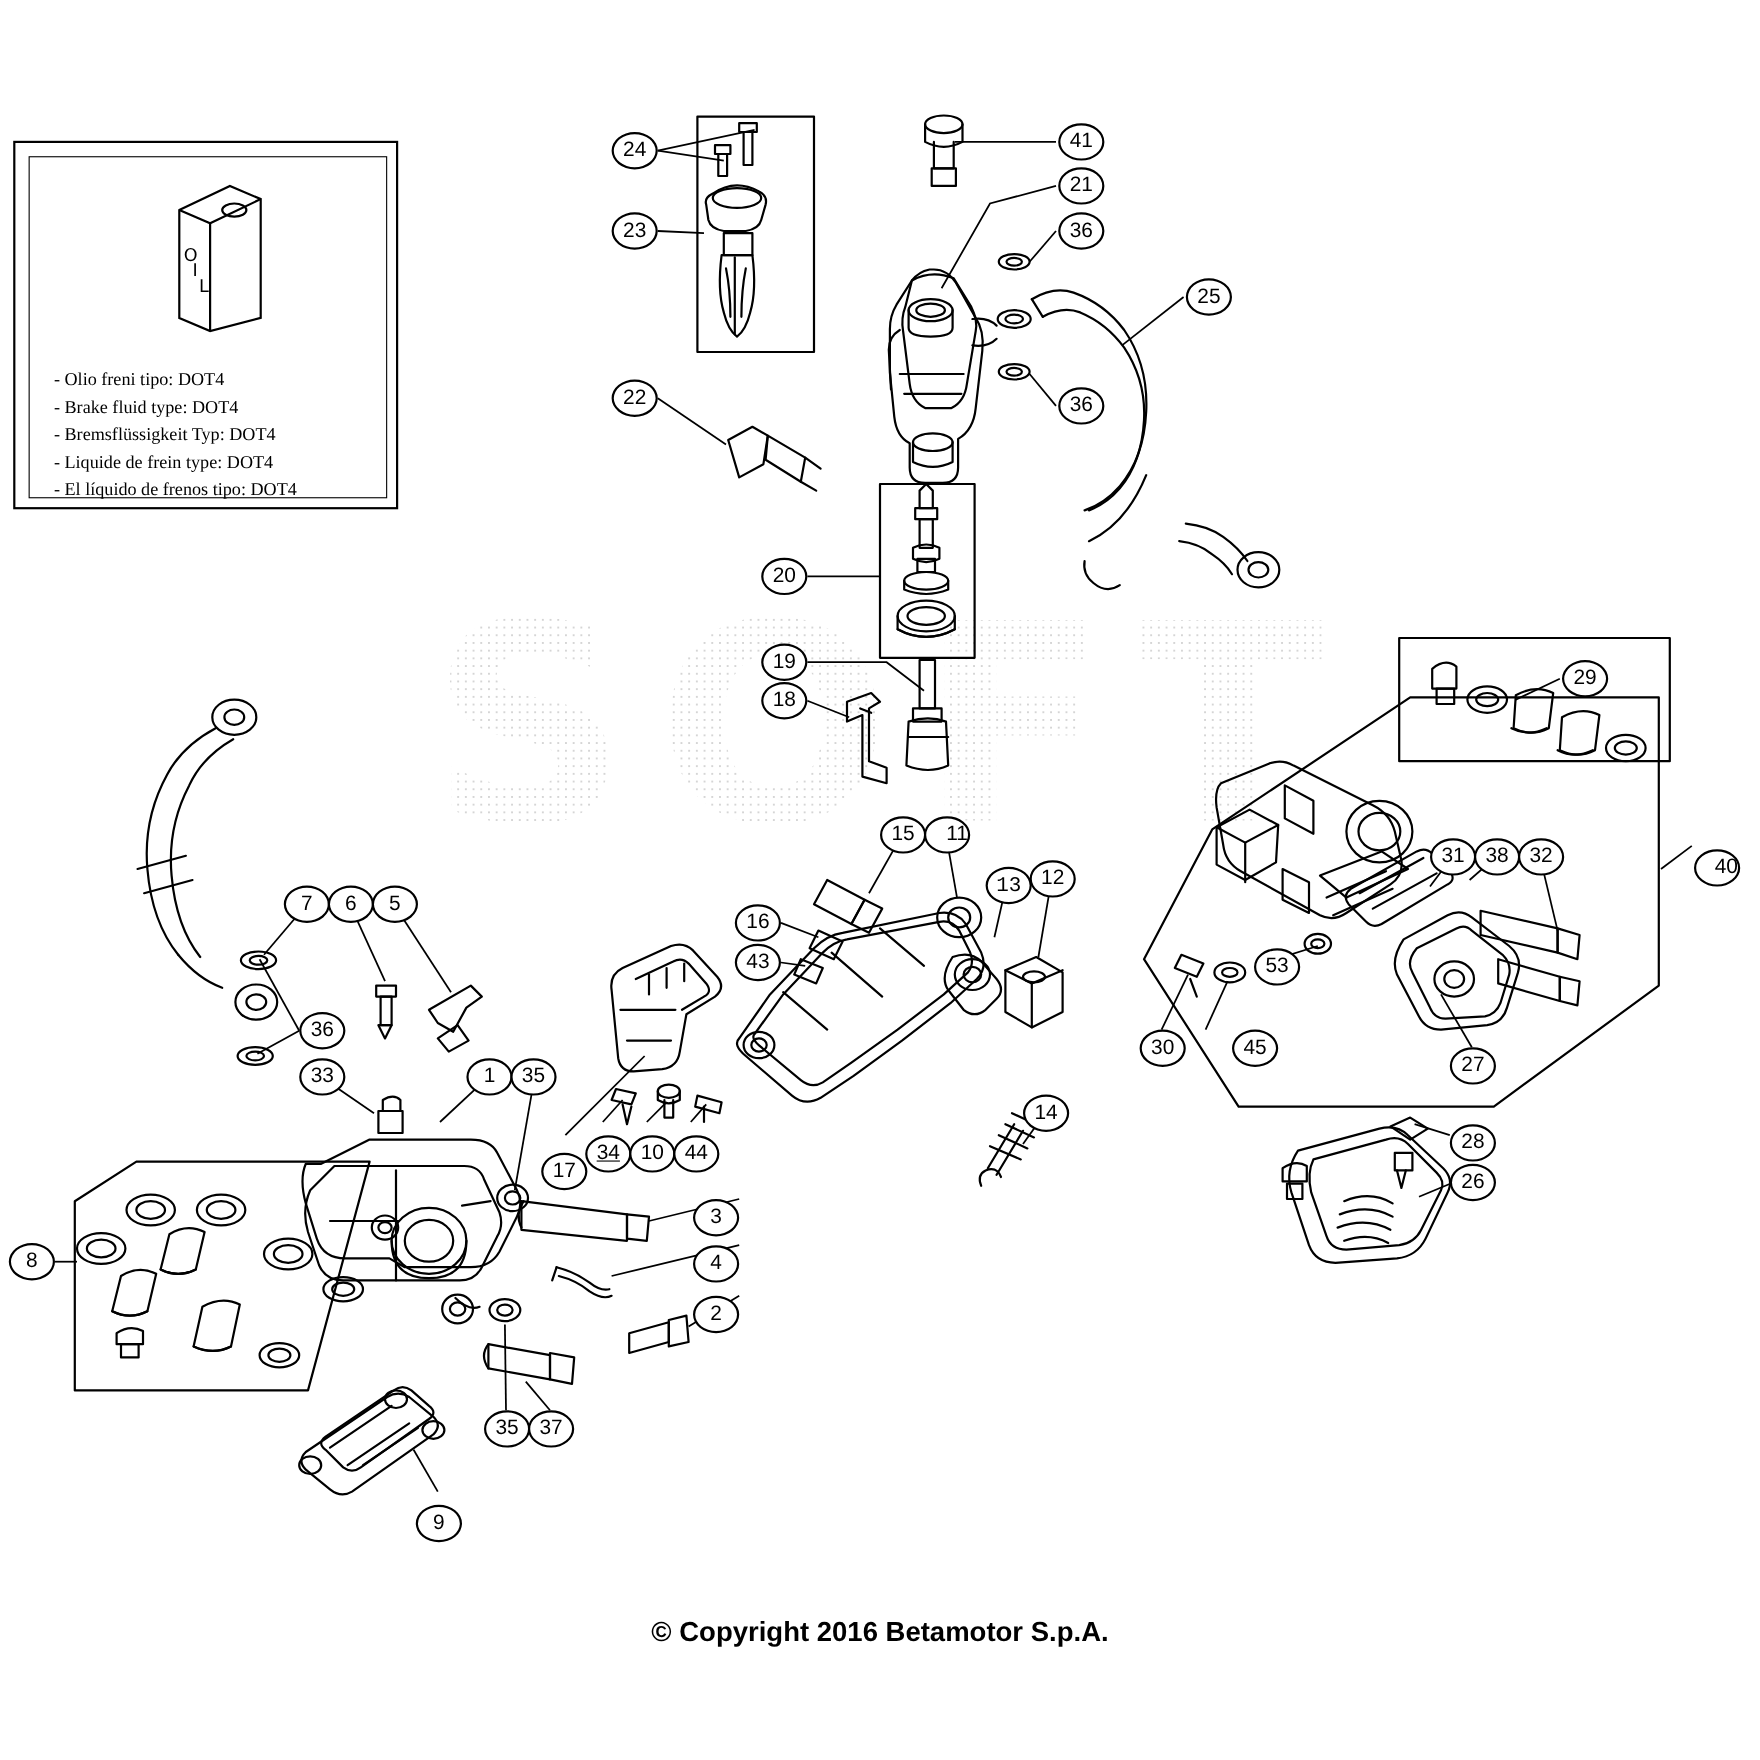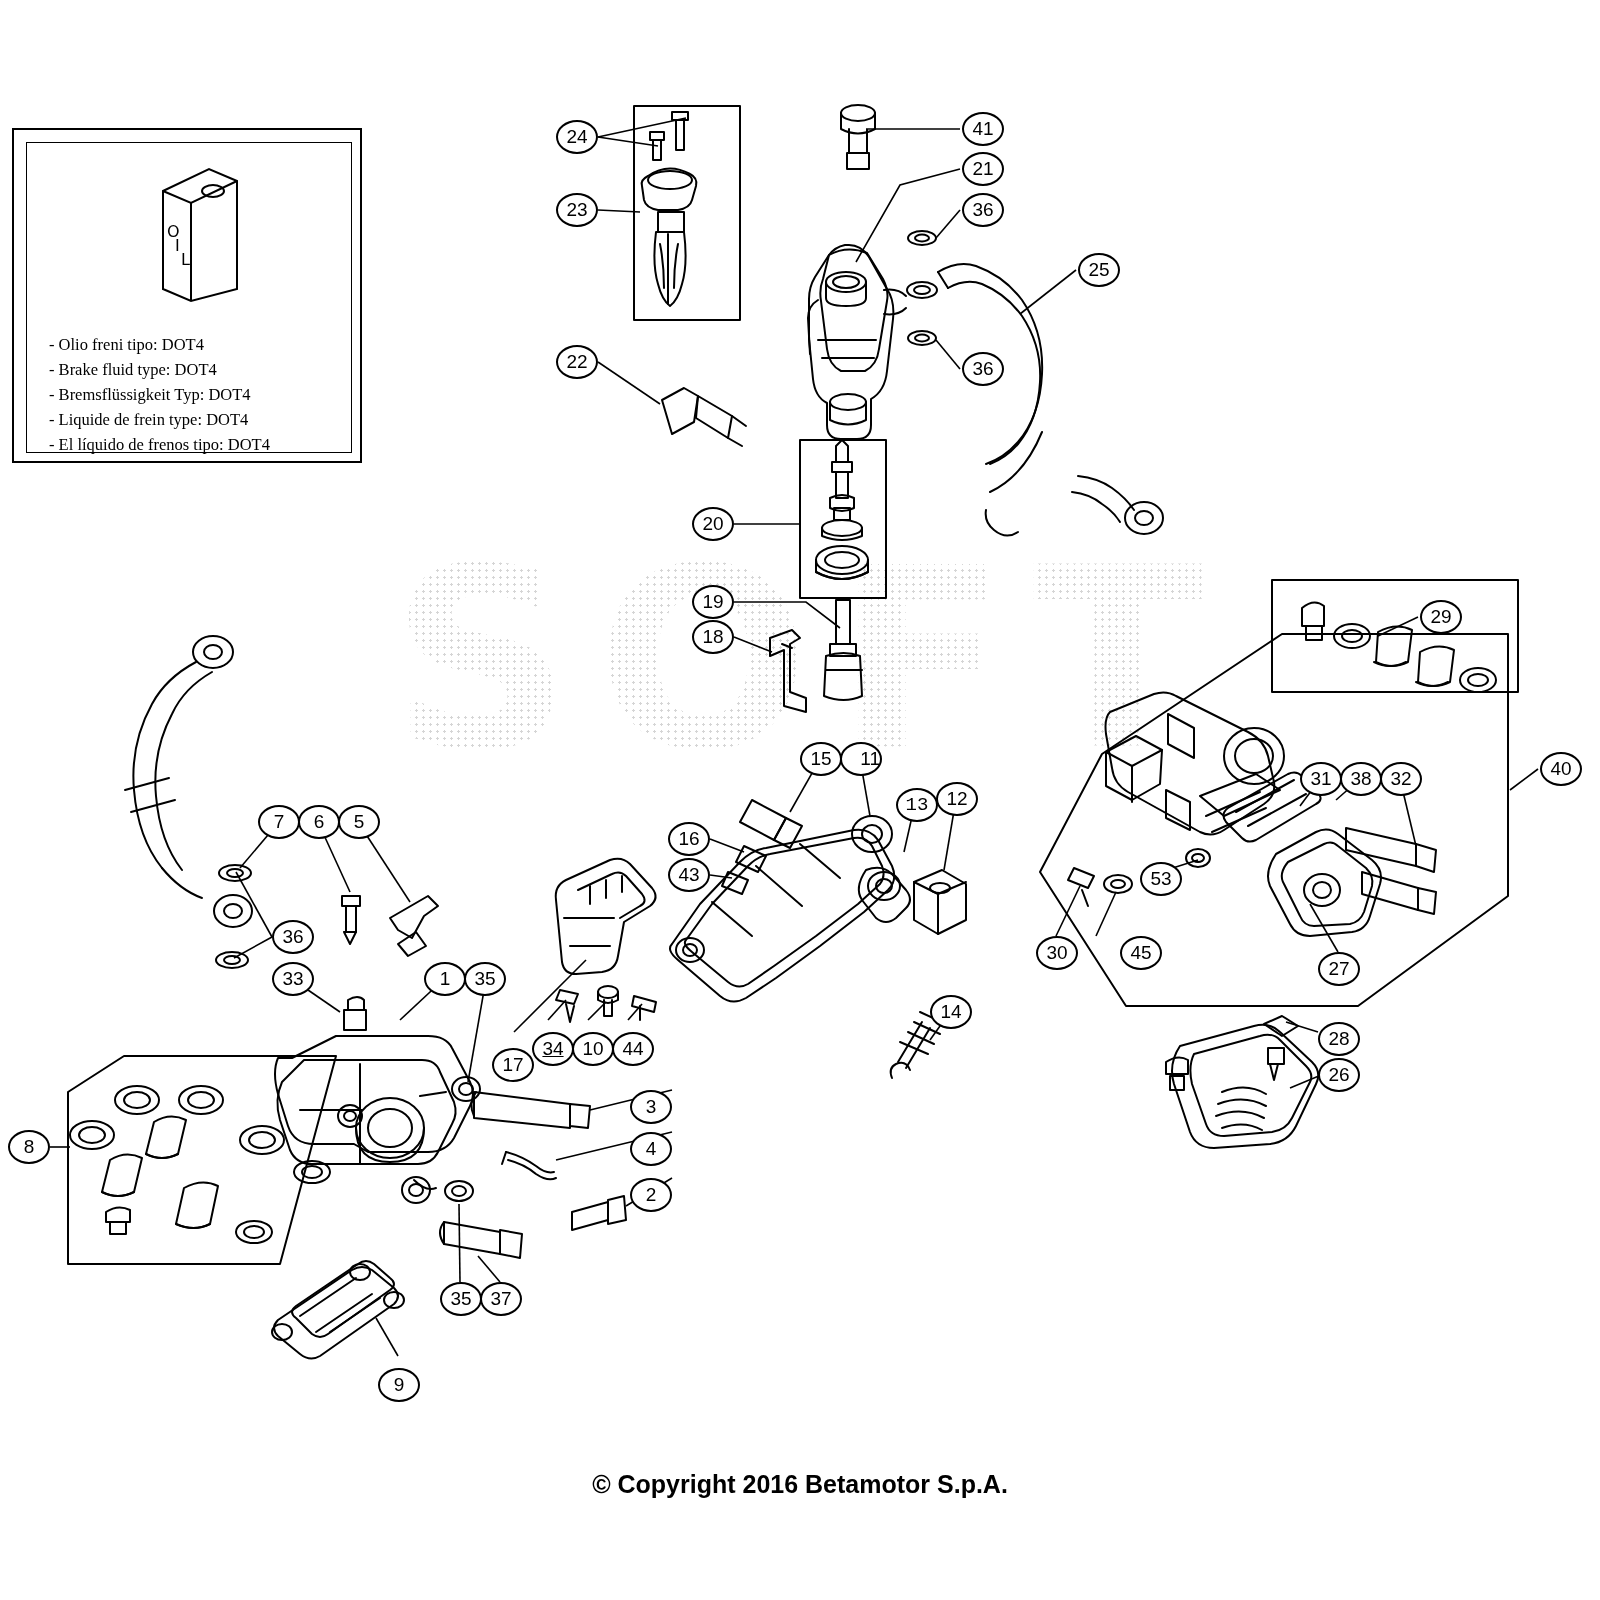--- a/index.html
+++ b/index.html
@@ -570,21 +570,21 @@
       <div class="callout" style="left: 962px; top: 152px;">21</div>
       <div class="callout" style="left: 962px; top: 193px;">36</div>
       <div class="callout" style="left: 556px; top: 193px;">23</div>
       <div class="callout" style="left: 1078px; top: 253px;">25</div>
       <div class="callout" style="left: 962px; top: 352px;">36</div>
       <div class="callout" style="left: 556px; top: 345px;">22</div>
       <div class="callout" style="left: 692px; top: 507px;">20</div>
       <div class="callout" style="left: 1420px; top: 600px;">29</div>
       <div class="callout" style="left: 692px; top: 585px;">19</div>
       <div class="callout" style="left: 692px; top: 620px;">18</div>
-      <div class="callout" style="left: 1540px; top: 752px;">40</div>
+      <div class="callout" style="left: 1540px; top: 772px; text-align: right;">40</div>
       <div class="callout" style="left: 800px; top: 742px;">15</div>
       <div class="callout" style="left: 840px; top: 742px; text-align: right;">11</div>
       <div class="callout" style="left: 1300px; top: 762px;">31</div>
       <div class="callout" style="left: 1340px; top: 762px;">38</div>
       <div class="callout" style="left: 1380px; top: 762px;">32</div>
       <div class="callout" style="left: 896px; top: 788px; font-family: Liberation Mono, monospace;">13</div>
       <div class="callout" style="left: 936px; top: 782px;">12</div>
       <div class="callout" style="left: 258px; top: 805px;">7</div>
       <div class="callout" style="left: 298px; top: 805px;">6</div>
       <div class="callout" style="left: 338px; top: 805px;">5</div>

